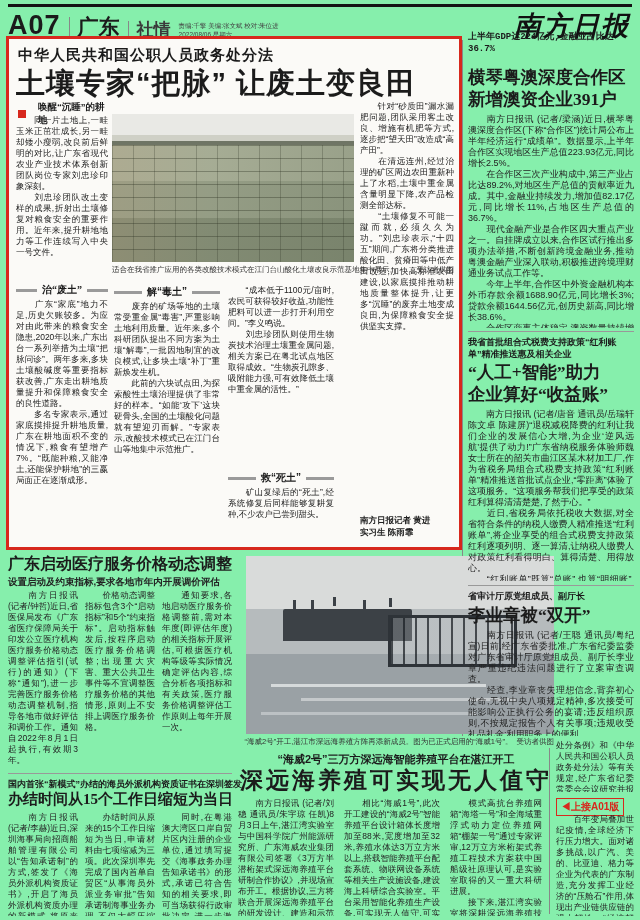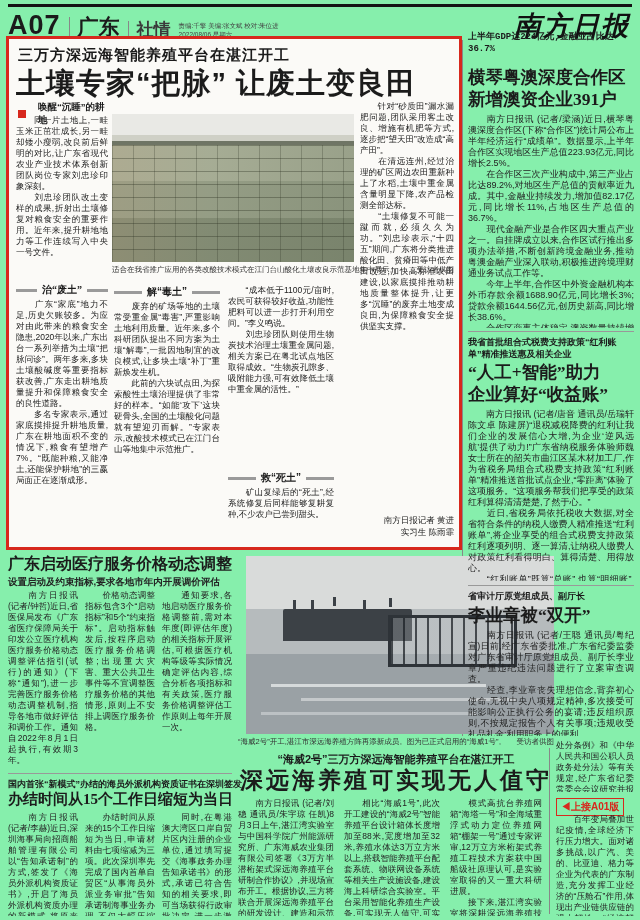--- a/index.html
+++ b/index.html
@@ -20,21 +20,21 @@
   .kicker-lg{font-size:15px;font-weight:bold;letter-spacing:1px;}
   .headline-xl{font-size:29px;font-weight:bold;letter-spacing:1px;white-space:nowrap;}
   .label-row{display:flex;align-items:center;gap:12px;font-size:9.5px;font-weight:bold;}
   .redsq{width:8px;height:8px;background:#d7281d;flex:0 0 auto;}
   .bt{font-size:8.5px;line-height:11px;text-align:justify;color:#222;
       white-space:pre-line;overflow:hidden;position:absolute;}
   .cap{font-size:7.5px;color:#333;}
   .subhd{position:absolute;display:flex;align-items:center;gap:5px;}
   .subhd .ln{flex:1;height:3px;background:#9a9a9a;}
   .subhd .tx{font-size:10px;font-weight:bold;white-space:nowrap;}
-  .byline{font-size:8.5px;line-height:12px;text-align:right;color:#222;white-space:pre-line;}
+  .byline{font-size:8.5px;line-height:12px;text-align:left;color:#222;white-space:pre-line;font-weight:bold;}
   
   .photo1{position:absolute;left:112px;top:114px;width:242px;height:148px;overflow:hidden;
           background:linear-gradient(#e9e9e5 0 14%, #cfd0c6 14% 18%, #6f7565 18% 21%,
           #aeb29d 21% 45%, #9aa08b 45% 70%, #848b76 70% 100%);}
   .photo1 .grid{position:absolute;left:0;top:21%;width:100%;height:79%;
      background:
        repeating-linear-gradient(180deg, rgba(40,45,30,.35) 0 1px, transparent 1px 13px),
        repeating-linear-gradient(90deg, rgba(40,45,30,.25) 0 1px, transparent 1px 21px),
        linear-gradient(90deg, rgba(170,150,110,.25), rgba(120,140,100,.15) 40%, rgba(90,110,80,.25));}
   .photo2{position:absolute;left:246px;top:556px;width:308px;height:178px;overflow:hidden;
@@ -74,21 +74,21 @@
     <span class="vline" style="height:20px;"></span>
     <span class="subsect">社情</span>
     <span class="hdr-meta" style="padding-bottom:2px;">
       <span style="display:block;">责编:千擎 美编:张文斌 校对:朱位进</span>
       <span style="display:block;">2022/08/06 星期六</span>
     </span>
   </div>
   <div class="abs masthead" style="right:10px;top:8px;">南方日报</div>
 
   <div class="redbox"></div>
-  <div class="abs kicker-lg" style="left:18px;top:46px;">三万方深远海智能养殖平台在湛江开工</div>
+  <div class="abs kicker-lg" style="left:18px;top:46px;">中华人民共和国公职人员政务处分法</div>
   <div class="abs headline-xl" style="left:16px;top:64px;">土壤专家“把脉” 让废土变良田</div>
 
   <div class="abs label-row" style="left:18px;top:101px;width:90px;">
     <span class="redsq"></span>
     <span>唤醒“沉睡”的耕地</span>
   </div>
 
   <div class="bt" style="left:16px;top:115px;width:92px;height:166px;">　　同一片土地上,一畦玉米正茁壮成长,另一畦却矮小瘦弱,改良前后鲜明的对比,让广东省现代农业产业技术体系创新团队岗位专家刘忠珍印象深刻。
 　　刘忠珍团队改土变样的成果,折射出土壤修复对粮食安全的重要作用。近年来,提升耕地地力等工作连续写入中央一号文件。</div>
 
@@ -147,21 +147,21 @@
   <div class="abs hl-md" style="left:8px;top:790px;font-size:15px;">办结时间从15个工作日缩短为当日</div>
   <div class="bt" style="left:8px;top:812px;width:70px;height:104px;">　　南方日报讯 (记者/李赫)近日,深圳海事局向招商船舶管理有限公司以“告知承诺制”的方式,签发了《海员外派机构资质证书》,开启了海员外派机构资质办理的新模式,将原来要求的“三级审批流程”简化为“当场办结”。</div>
   <div class="bt" style="left:85px;top:812px;width:70px;height:104px;">　　办结时间从原来的15个工作日缩短为当日,申请材料由七项缩减为三项。此次深圳率先完成了国内首单自贸区“从事海员外派业务审批”告知承诺制海事业务办理,不仅大幅压缩了办证时限,提高了审批效率。</div>
   <div class="bt" style="left:162px;top:812px;width:70px;height:104px;">　　同时,在粤港澳大湾区口岸自贸片区内注册的企业单位,通过填写提交《海事政务办理告知承诺书》的形式,承诺已符合告知的相关要求,即可当场获得行政审批决定,进一步激发海员外派市场活力。</div>
 
   <div class="photo2">
     <div class="ship"></div>
     <div class="truss"></div>
     <div class="wake"></div>
   </div>
-  <div class="abs" style="left:238px;top:737px;width:316px;display:flex;justify-content:space-between;gap:4px;">
+  <div class="abs" style="left:238px;top:737px;width:316px;display:flex;justify-content:flex-end;gap:4px;">
     <span class="cap">“海威2号”开工,湛江市深远海养殖方阵再添新成员。图为已正式启用的“海威1号”。</span>
     <span class="credit">受访者供图</span>
   </div>
   <div class="abs kicker-sm" style="left:238px;top:752px;width:316px;text-align:center;font-size:11px;">“海威2号”三万方深远海智能养殖平台在湛江开工</div>
   <div class="abs hl-center" style="left:238px;top:765px;width:316px;">深远海养殖可实现无人值守</div>
   <div class="bt" style="left:238px;top:798px;width:96px;height:118px;">　　南方日报讯 (记者/刘稳 通讯员/朱宇琼 任凯)8月3日上午,湛江湾实验室与中国科学院广州能源研究所、广东海威农业集团有限公司签署《3万方半潜桁架式深远海养殖平台研制合作协议》,并现场宣布开工。根据协议,三方将联合开展深远海养殖平台的研发设计、建造和示范运行并开展系列科研实验,湛江市深远海养殖方阵再添新成员。</div>
   <div class="bt" style="left:344px;top:798px;width:96px;height:118px;">　　相比“海威1号”,此次开工建设的“海威2号”智能养殖平台设计箱体长度增加至88米,宽度增加至32米,养殖水体达3万立方米以上,搭载智能养殖平台配套系统、物联网设备系统等相关生产设施设备,建设海上科研综合实验室。平台采用智能化养殖生产设备,可实现无人值守,可实时远程监控,可实现平台快速升降下沉,适应水深16—100米。</div>
   <div class="bt" style="left:450px;top:798px;width:92px;height:118px;">　　模式高抗台养殖网箱“海塔一号”和全海域重浮式动力定位养殖网箱“棚架一号”通过专家评审,12万立方米桁架式养殖工程技术方案获中国船级社原理认可,是实验室取得的又一重大科研进展。
 　　接下来,湛江湾实验室将深耕深远海养殖技术与装备领域,助力湛江打造全球水产高地,助力广东打造海上“蓝色粮仓”。</div>
 

